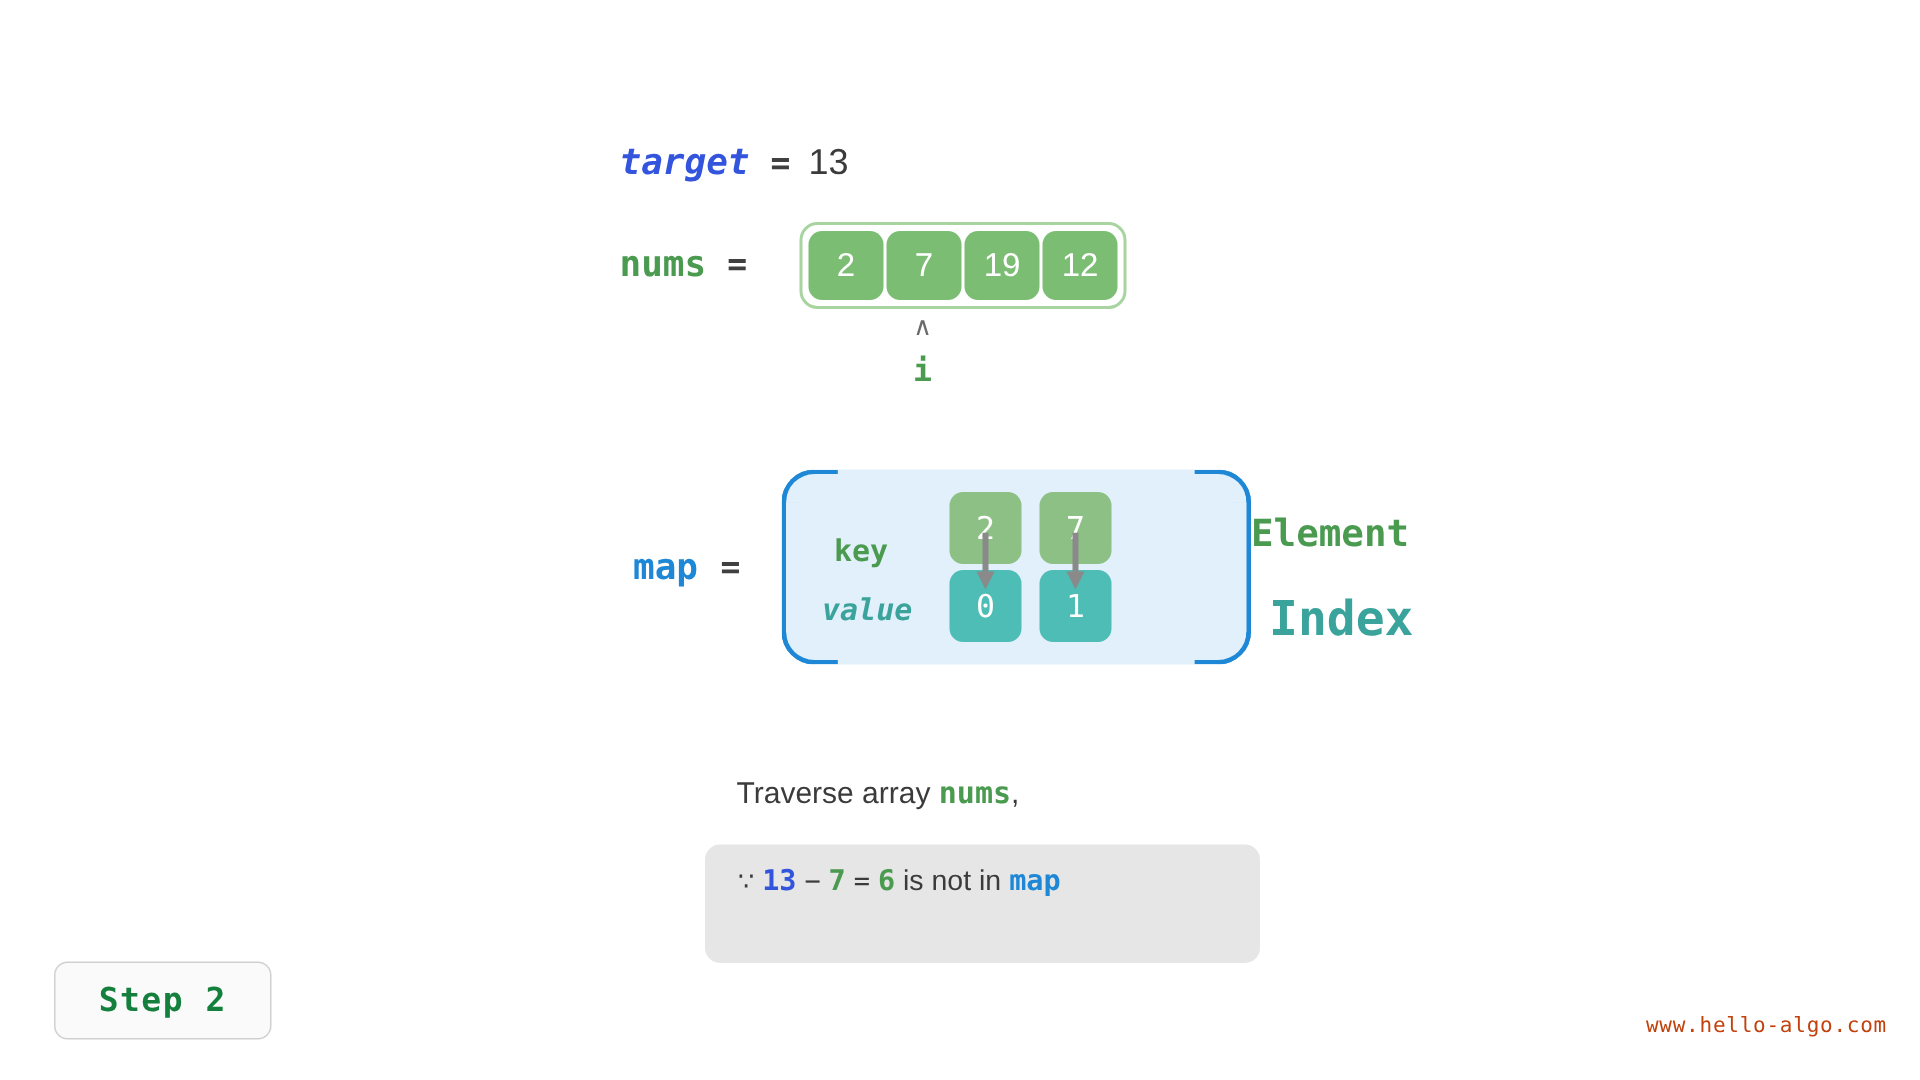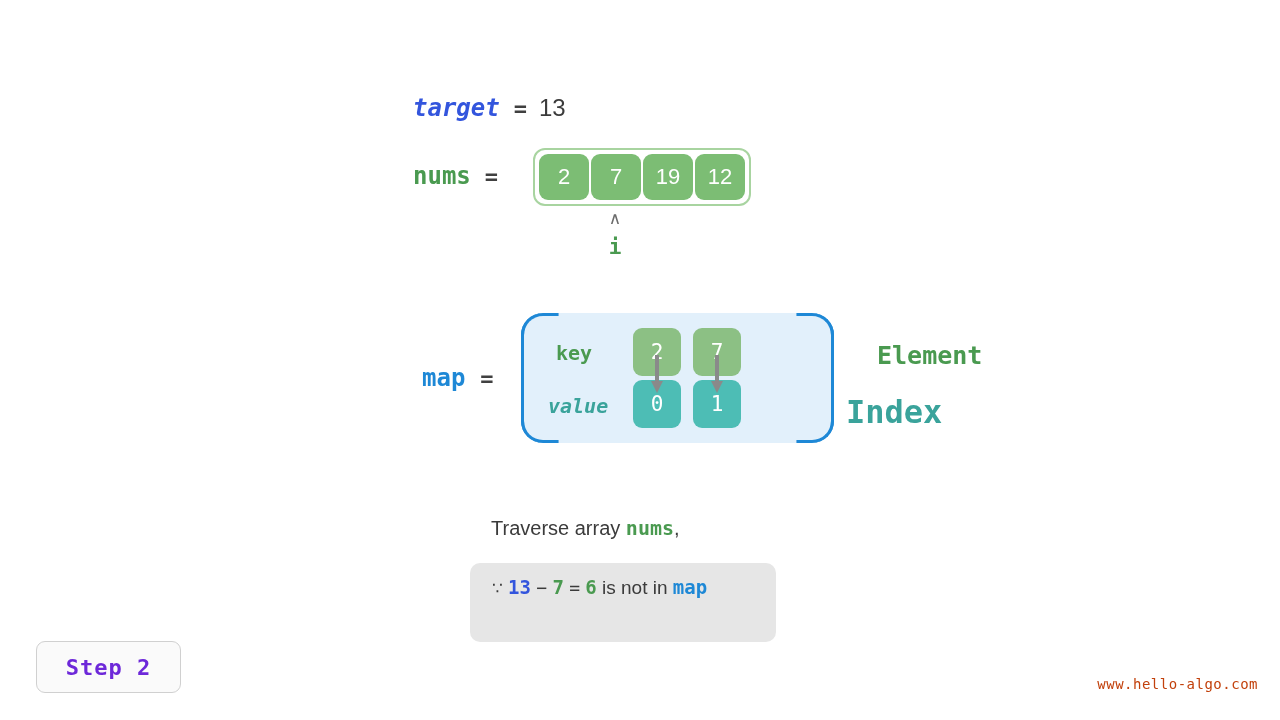--- a/index.html
+++ b/index.html
@@ -185,21 +185,21 @@
     border-radius: 0 0 22px 22px;
     clip-path: polygon(0 0, 12% 0, 12% 100%, 0 100%, 0 0, 100% 0, 100% 100%, 88% 100%, 88% 0, 100% 0);
   }
 
   .map-row-label {
     position: absolute;
     font-family: "DejaVu Sans Mono", monospace;
     font-weight: bold;
     font-size: 20px;
   }
-  #map-key-label  { left: 556px; top: 341px; color: #4a9a50; }
+  #map-key-label  { left: 556px; top: 355px; color: #4a9a50; }
   #map-value-label{ left: 548px; top: 394px; color: #3aa39b; font-style: italic; }
 
   .map-cell {
     position: absolute;
     width: 48px;
     height: 48px;
     border-radius: 9px;
     display: flex;
     align-items: center;
     justify-content: center;
@@ -222,21 +222,20 @@
   .map-arrow.col1 { left: 710px; }
 
   #map-side-element {
     position: absolute;
     left: 834px;
     top: 341px;
     font-family: "DejaVu Sans Mono", monospace;
     font-weight: bold;
     font-size: 25px;
     color: #4a9a50;
-    padding-left: 43px;
   }
   #map-side-index {
     position: absolute;
     left: 846px;
     top: 393px;
     font-family: "DejaVu Sans Mono", monospace;
     font-weight: bold;
     font-size: 32px;
     color: #3aa39b;
   }
@@ -255,21 +254,21 @@
     font-family: "DejaVu Sans Mono", monospace;
     font-weight: bold;
     color: #4a9a50;
     font-size: 20px;
   }
 
   #reason-box {
     position: absolute;
     left: 470px;
     top: 563px;
-    width: 306px;
+    width: 370px;
     height: 79px;
     background: #e6e6e6;
     border-radius: 10px;
     box-sizing: border-box;
     padding: 9px 20px 0 22px;
   }
   .reason-row {
     font-family: "Liberation Sans", sans-serif;
     font-size: 19px;
     color: #3b3b3b;
@@ -291,21 +290,21 @@
     height: 52px;
     border: 1.5px solid #d0d0d0;
     border-radius: 9px;
     background: #fafafa;
     display: flex;
     align-items: center;
     justify-content: center;
     font-family: "DejaVu Sans Mono", monospace;
     font-weight: bold;
     font-size: 22px;
-    color: #6d28d9;
+    color: #15803d;
     letter-spacing: 1px;
     box-sizing: border-box;
   }
 
   #watermark {
     position: absolute;
     right: 22px;
     top: 676px;
     font-family: "DejaVu Sans Mono", monospace;
     font-size: 14px;

